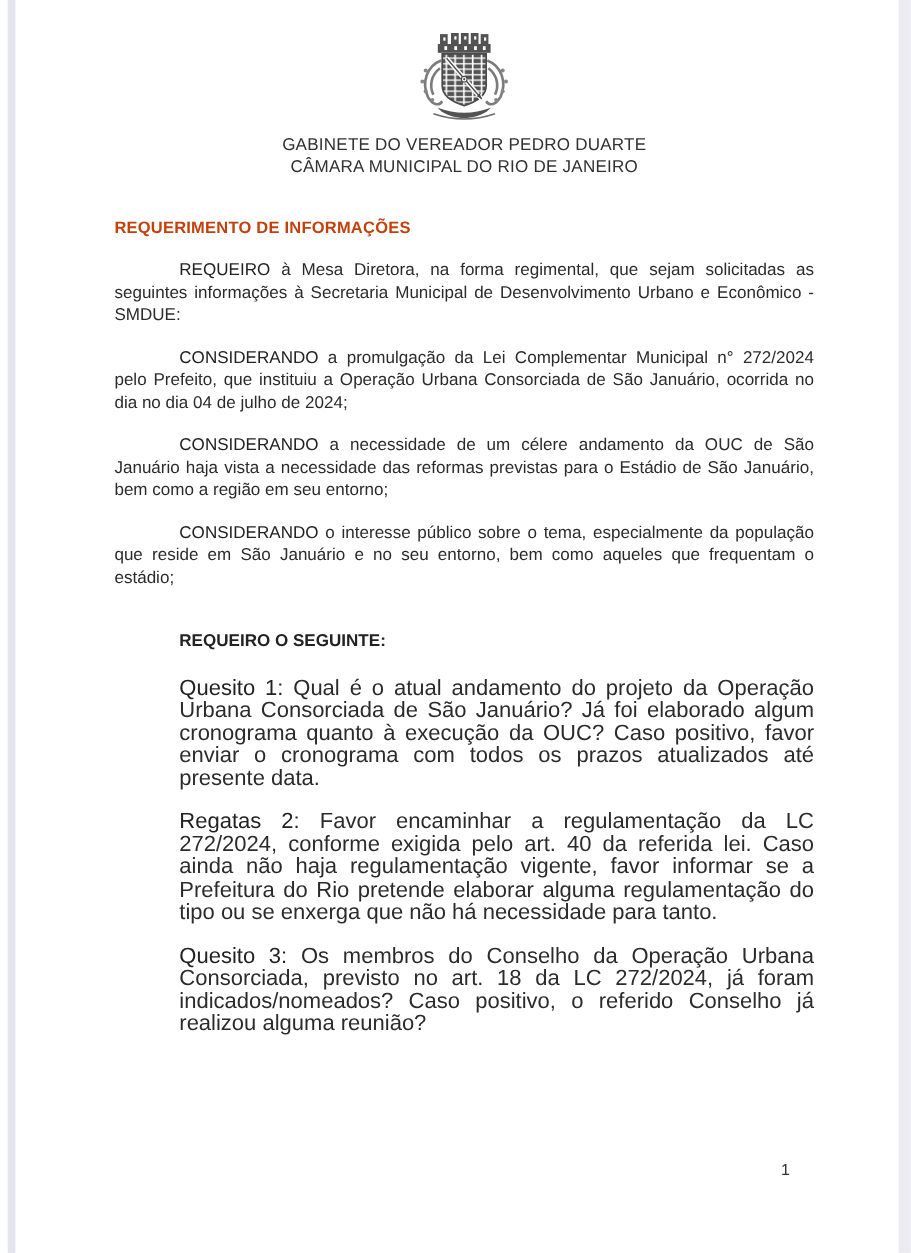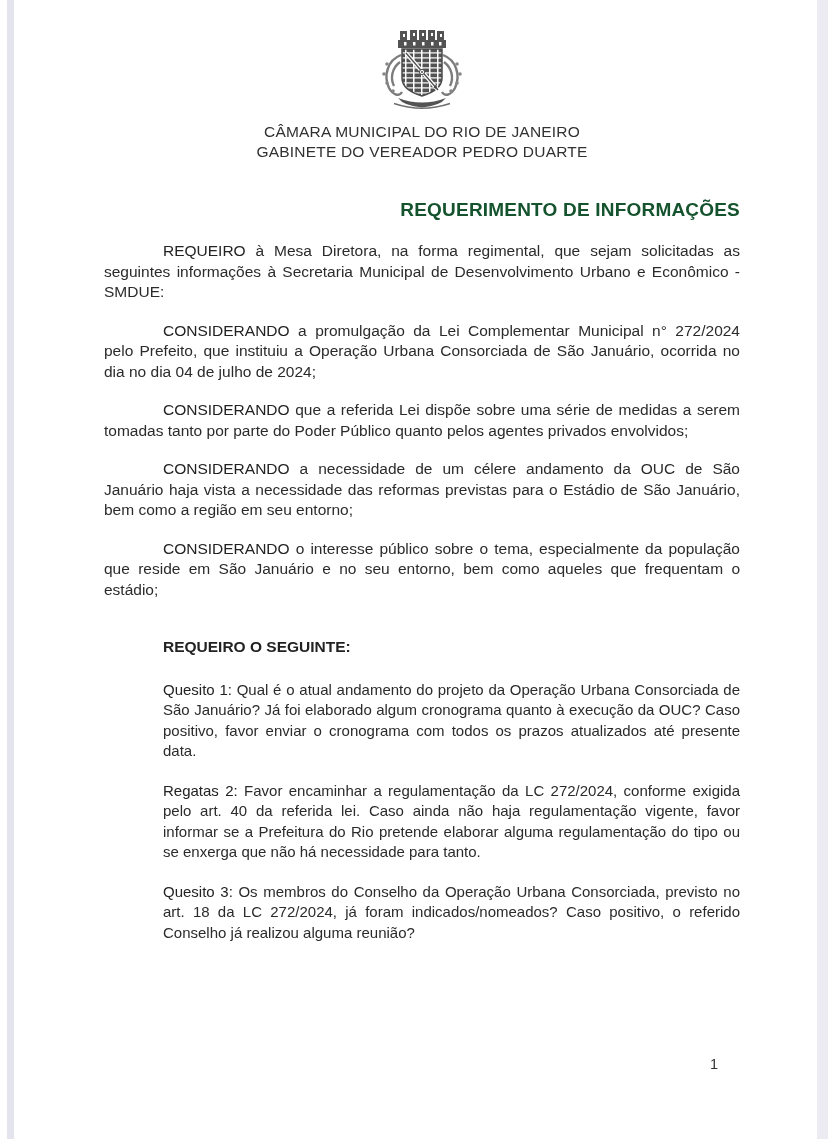--- a/index.html
+++ b/index.html
@@ -20,37 +20,37 @@
     left: 104px; top: 0;
     width: 636px;
   }
   .doc-header { text-align: center; padding-top: 28px; }
   .crest { display: block; margin: 0 auto 8px auto; width: 96px; height: 86px; }
   .org-line {
     font-size: 15.5px; line-height: 20px;
     letter-spacing: 0.2px; color: #313131;
   }
   .doc-title {
-    font-size: 19px; font-weight: bold;
-    text-align: right; letter-spacing: 0.2px;
-    margin: 37px 0 20px 0; color: #14532d;
+    font-size: 15px; font-weight: bold;
+    text-align: left; letter-spacing: 0.2px;
+    margin: 37px 0 20px 0; color: #c2410c;
   }
   p.body-par {
     font-size: 15.5px; line-height: 20.5px;
     text-align: justify; text-indent: 59px;
     margin: 0 0 18px 0;
   }
   p.body-par b, .quesito b { font-weight: normal; color: #222; }
   .solicito-heading {
     font-size: 15.5px; font-weight: bold; color: #222;
     margin: 37px 0 22px 59px; line-height: 20.5px;
   }
   .quesito-block { margin-left: 59px; }
   .quesito {
-    font-size: 15px; line-height: 20.5px;
+    font-size: 20px; line-height: 20.5px;
     text-align: justify; margin: 0 0 19px 0;
   }
   .page-number {
     position: absolute; left: 710px; top: 1056px;
     font-size: 14.5px; color: #333;
   }
 </style>
 </head>
 <body>
 
@@ -112,31 +112,30 @@
         <line x1="32" y1="25" x2="64" y2="62" stroke="#ffffff" stroke-width="4"></line>
         <line x1="32" y1="25" x2="64" y2="62" stroke="#333333" stroke-width="1.2"></line>
         <polygon points="64,62 59.5,59.5 62,56.5" fill="#333333"></polygon>
         <circle cx="48" cy="44" r="2.6" fill="#ffffff" stroke="#333333" stroke-width="1"></circle>
         <circle cx="48" cy="44" r="1" fill="#333333"></circle>
 
         <path d="M24,70 Q48,79 72,70 Q66,78 48,79.5 Q30,78 24,70 Z" fill="#3c3c3c"></path>
         <path d="M20,75.5 Q48,85 76,75.5" stroke="#5a5a5a" stroke-width="1.4" fill="none"></path>
       </g>
     </svg>
+    <div class="org-line">GABINETE DO VEREADOR PEDRO DUARTE</div>
     <div class="org-line">CÂMARA MUNICIPAL DO RIO DE JANEIRO</div>
-    <div class="org-line">GABINETE DO VEREADOR PEDRO DUARTE</div>
   </div>
 
   <h1 class="doc-title">REQUERIMENTO DE INFORMAÇÕES</h1>
 
   <p class="body-par"><b>REQUEIRO</b><span> à Mesa Diretora, na forma regimental, que sejam solicitadas as seguintes informações à Secretaria Municipal de Desenvolvimento Urbano e Econômico - SMDUE:</span></p>
 
   <p class="body-par"><b>CONSIDERANDO</b><span> a promulgação da Lei Complementar Municipal n° 272/2024 pelo Prefeito, que instituiu a Operação Urbana Consorciada de São Januário, ocorrida no dia no dia 04 de julho de 2024;</span></p>
 
-  <p class="body-par"><b>CONSIDERANDO</b><span> que a referida Lei dispõe sobre uma série de medidas a serem tomadas tanto por parte do Poder Público quanto pelos agentes privados envolvidos;</span></p>
 
   <p class="body-par"><b>CONSIDERANDO</b><span> a necessidade de um célere andamento da OUC de São Januário haja vista a necessidade das reformas previstas para o Estádio de São Januário, bem como a região em seu entorno;</span></p>
 
   <p class="body-par"><b>CONSIDERANDO</b><span> o interesse público sobre o tema, especialmente da população que reside em São Januário e no seu entorno, bem como aqueles que frequentam o estádio;</span></p>
 
 
   <div class="solicito-heading">REQUEIRO O SEGUINTE:</div>
 
   <div class="quesito-block">
     <p class="quesito"><b>Quesito 1:</b><span> Qual é o atual andamento do projeto da Operação Urbana Consorciada de São Januário? Já foi elaborado algum cronograma quanto à execução da OUC? Caso positivo, favor enviar o cronograma com todos os prazos atualizados até presente data.</span></p>

